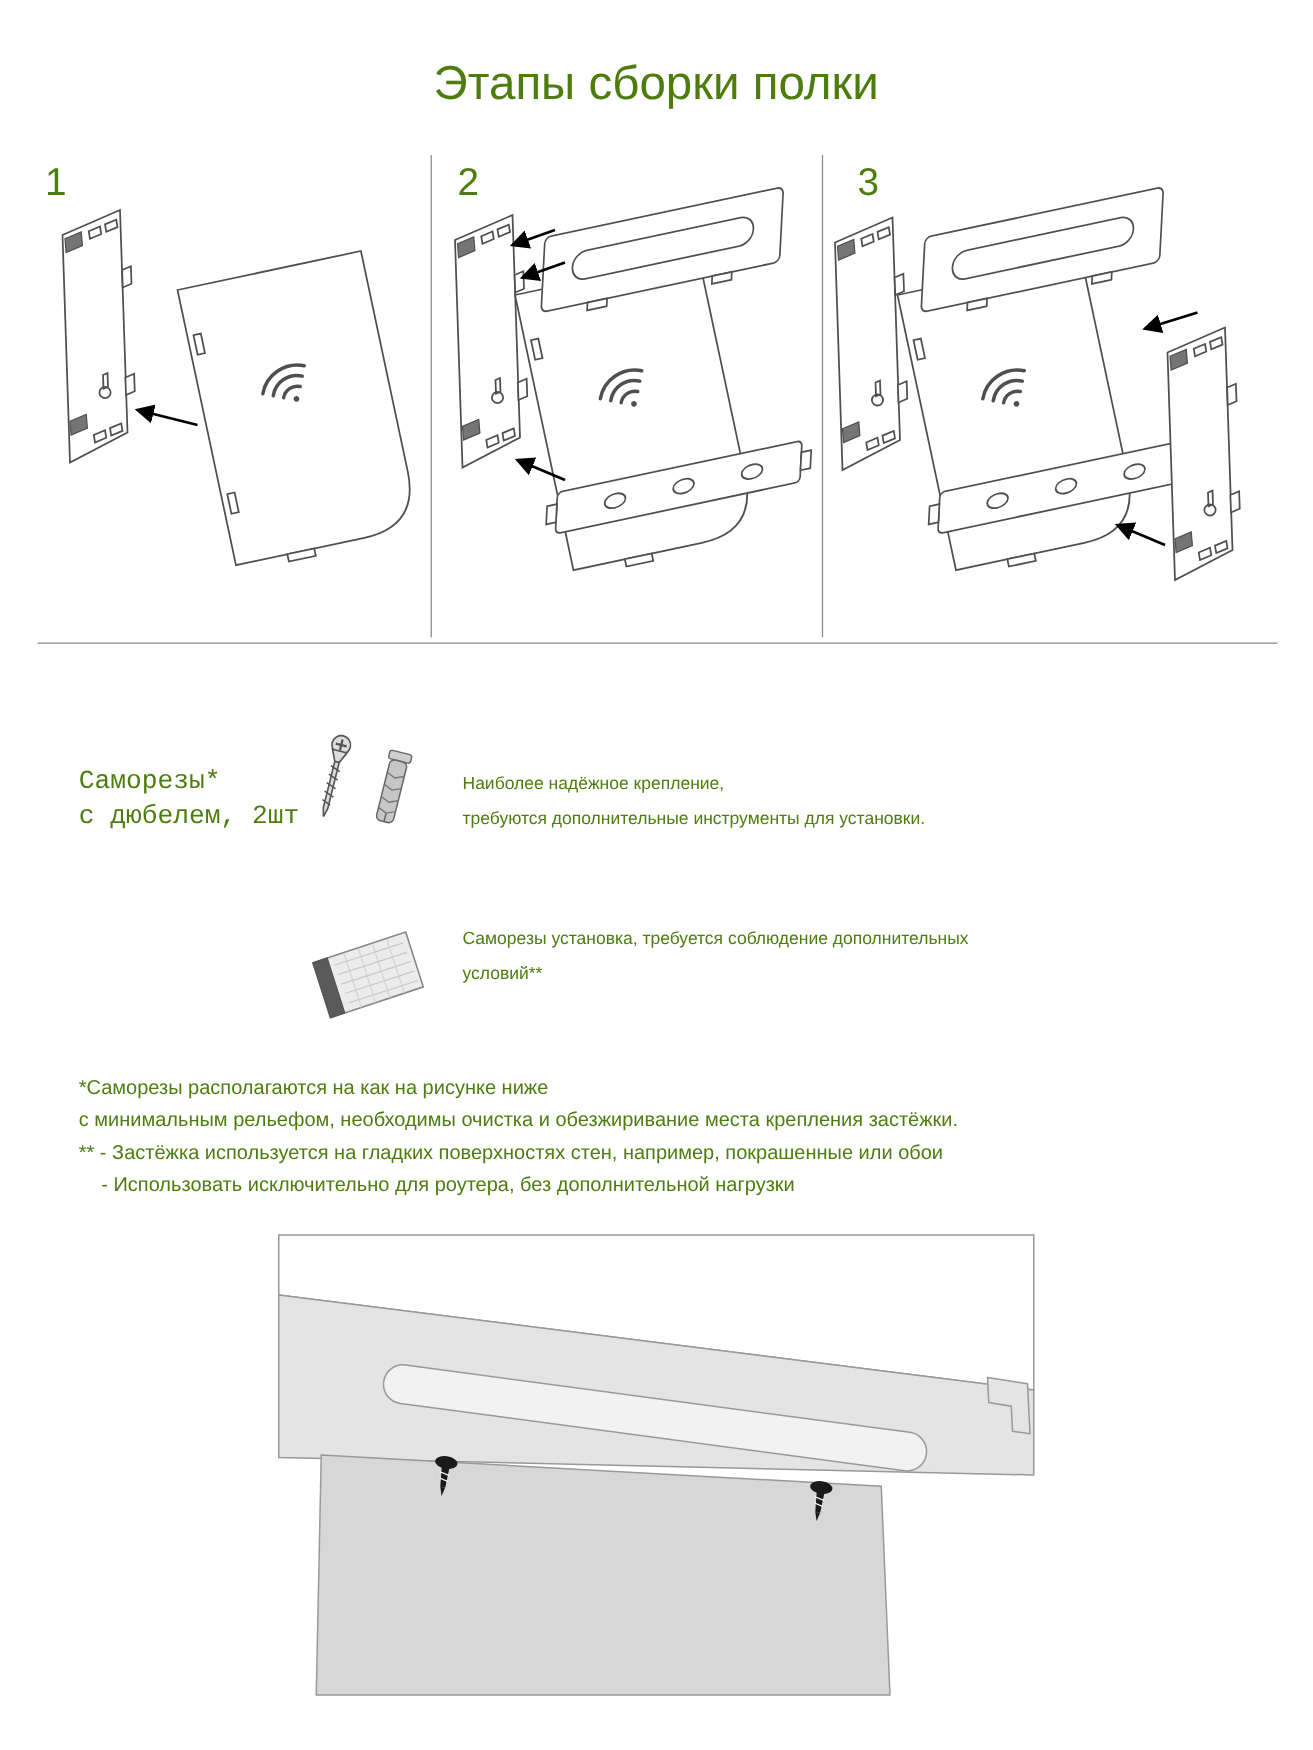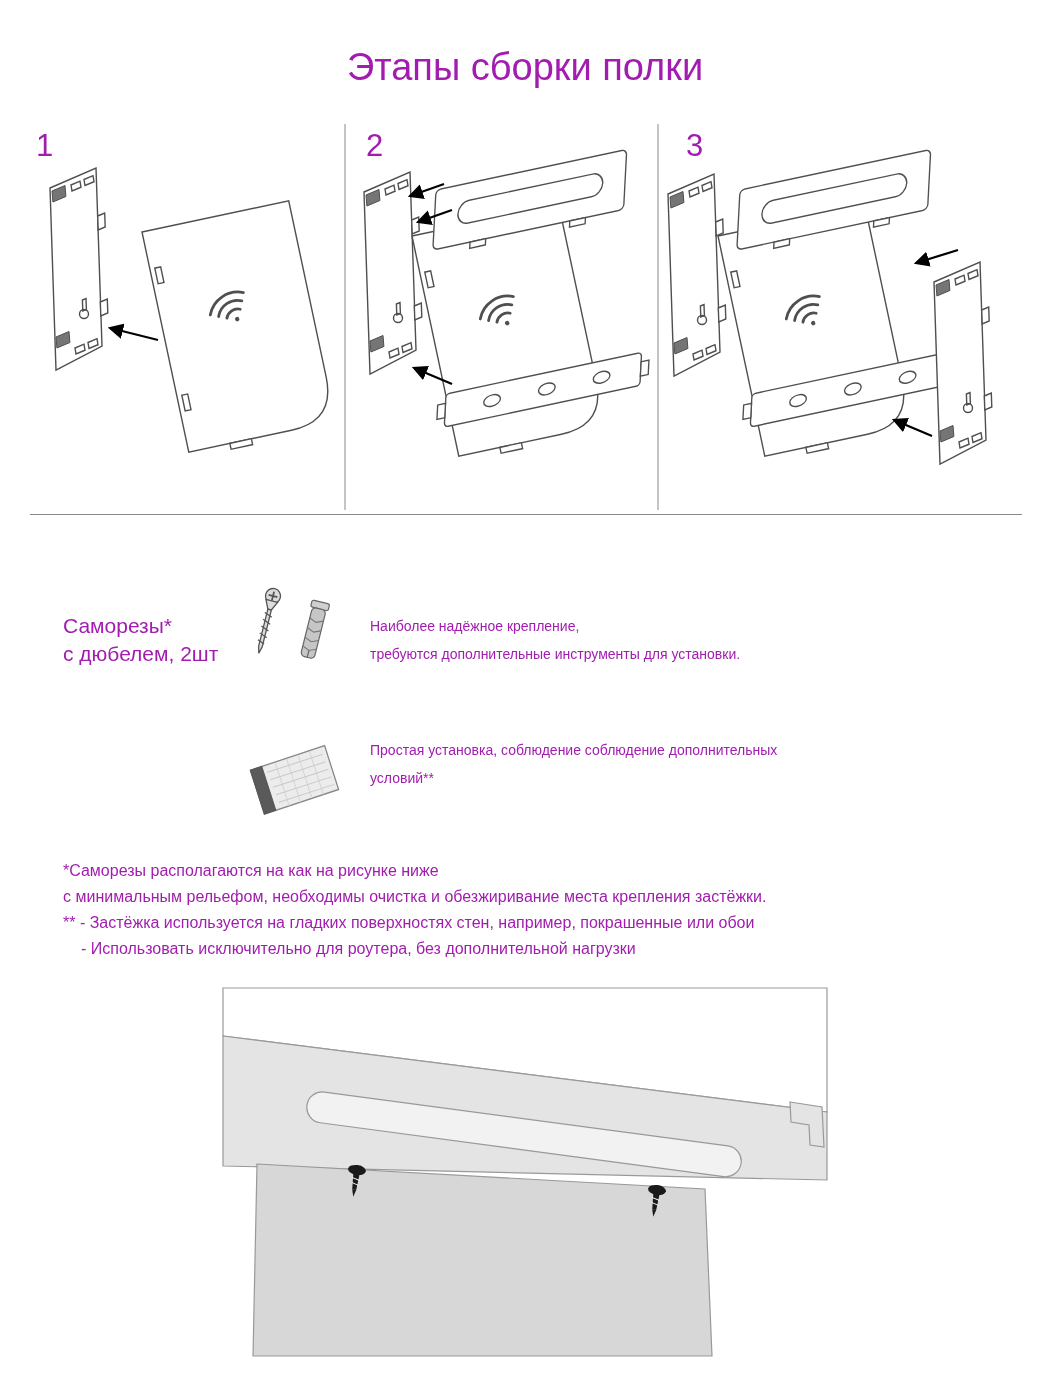--- a/index.html
+++ b/index.html
@@ -1,31 +1,31 @@
 <!DOCTYPE html>
 <html><head>
 <meta charset="utf-8">
 <style>
   html,body { margin:0; padding:0; background:#fff; }
   .page {
     position:relative; width:1050px; height:1400px; background:#ffffff;
-    font-family:"Liberation Sans","DejaVu Sans",sans-serif; color:#a21caf;
+    font-family:"Liberation Sans","DejaVu Sans",sans-serif; color:#4d7c0f;
     overflow:hidden;
   }
   .title {
     position:absolute; top:46px; left:0; width:100%;
     text-align:center; font-size:38px; font-weight:400; margin:0;
   }
   .steps-row { position:absolute; top:120px; left:30px; width:995px; height:392px; }
   .steps-svg { position:absolute; top:0; left:0; }
   .step-num { position:absolute; top:8px; font-size:31px; font-weight:400; }
   .num1 { left:6px; } .num2 { left:336px; } .num3 { left:656px; }
   .hdiv { position:absolute; top:514px; left:30px; width:992px; height:1px; background:#8a8a8a; }
   .intro { position:absolute; top:538px; left:63px; font-size:22px; }
-  .fa-label { position:absolute; left:63px; font-size:21px; line-height:28px; white-space:pre-line; }
+  .fa-label { position:absolute; left:63px; font-size:21px; line-height:28px; white-space:pre-line;font-family:Liberation Mono, monospace; }
   .fa-desc  { position:absolute; left:370px; width:640px; font-size:14px; line-height:28px; white-space:pre-line; }
   .row1 { top:612px; } .row2 { top:736px; }
   .fa-icon { position:absolute; }
   .icon1 { top:586px; left:245px; }
   .icon2 { top:732px; left:236px; }
   .footnotes { position:absolute; top:858px; left:63px; font-size:16px; line-height:26px; }
   .fn-indent { padding-left:18px; }
   .bottom-illu { position:absolute; top:984px; left:205px; }
 
   
@@ -150,21 +150,21 @@
 требуются дополнительные инструменты для установки.</div>
 
   <svg class="fa-icon icon2" width="118" height="96" viewBox="0 0 118 96">
     <g transform="rotate(-14 58 48)">
       <path d="M18,28 L96,22 L99,68 L21,74 Z" fill="#ececec" stroke="#888" stroke-width="1.3"></path>
       <path d="M44,27 L47,72 M56,26 L59,71 M68,25.5 L71,70 M80,24.5 L83,69" stroke="#d5d5d5" stroke-width="1"></path>
       <path d="M34,34 L92,30 M35,42 L93,38 M36,50 L94,46 M37,58 L95,54 M38,66 L96,62" stroke="#c9c9c9" stroke-width="1"></path>
       <path d="M18,28 L30,27 L33,73 L21,74 Z" fill="#5a5a5a" stroke="#555" stroke-width="1"></path>
     </g>
   </svg>
-  <div class="fa-desc row2">Простая установка, соблюдение соблюдение дополнительных
+  <div class="fa-desc row2">Саморезы установка, требуется соблюдение дополнительных
 условий**</div>
 
   <div class="footnotes">
     <div>*Саморезы располагаются на как на рисунке ниже</div>
     <div>с минимальным рельефом, необходимы очистка и обезжиривание места крепления застёжки.</div>
     <div>** - Застёжка используется на гладких поверхностях стен, например, покрашенные или обои</div>
     <div class="fn-indent">- Использовать исключительно для роутера, без дополнительной нагрузки</div>
   </div>
 
   <svg class="bottom-illu" width="640" height="378" viewBox="0 0 640 378">

